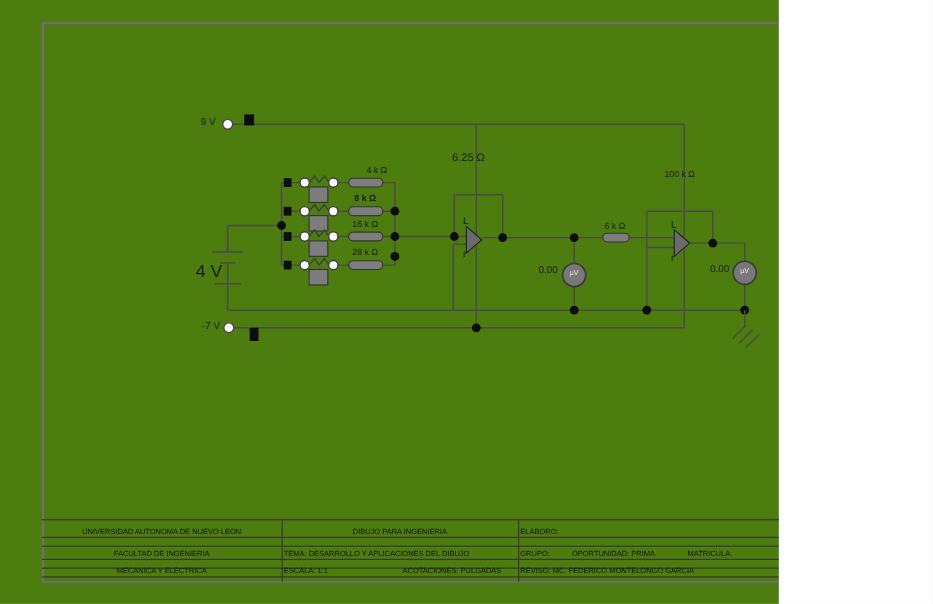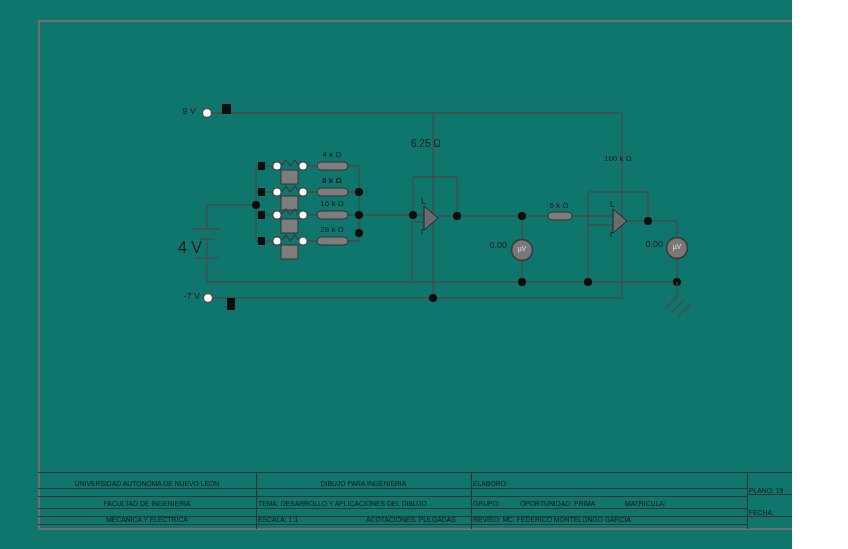--- a/index.html
+++ b/index.html
@@ -1,16 +1,16 @@
 <!DOCTYPE html>
 <html><head>
 <meta charset="utf-8">
 <style>
   html,body{margin:0;padding:0;background:#fff;}
-  .page{position:relative;width:792px;height:549px;background:#0f766e;overflow:hidden;
+  .page{position:relative;width:708px;height:549px;background:#4d7c0f;overflow:hidden;
         font-family:"Liberation Sans", sans-serif;color:#111;}
   .frame{position:absolute;left:38px;top:20px;width:787px;height:506px;
          border:2px solid #6f6f6f;}
   svg.circuit{position:absolute;left:0;top:0;}
   .clabel{position:absolute;font-size:8px;line-height:1;white-space:nowrap;color:#1a1a1a;}
   .r{text-align:right;} .c{text-align:center;}
   .tb{position:absolute;left:38px;top:472px;width:789px;height:56px;border-top:1px solid #333;}
   .tb .v{position:absolute;top:0;width:1px;height:56px;background:#333;}
   .tb .h{position:absolute;height:1px;background:#333;}
   .tb .cell{position:absolute;font-size:6.8px;line-height:1.1;white-space:nowrap;color:#111;}
@@ -143,21 +143,21 @@
       <path d="M666 308 L678 296"></path>
       <path d="M672 312 L684 300"></path>
       <path d="M678 316 L690 304"></path>
     </g>
   </svg>
 
   <span class="clabel r" style="left:170px;top:107px;width:26px;font-size:9px;">9 V</span>
   <span class="clabel r" style="left:174px;top:292px;width:26px;font-size:9px;">-7 V</span>
   <span class="clabel r" style="left:174px;top:240px;width:28px;font-size:16px;">4 V</span>
 
-  <span class="clabel c" style="left:312px;top:151px;width:40px;">4 k Ω</span>
+  <span class="clabel c" style="left:312px;top:151px;width:40px;text-align:right;">4 k Ω</span>
   <span class="clabel c" style="left:312px;top:177px;width:40px;font-weight:bold;">8 k Ω</span>
   <span class="clabel c" style="left:312px;top:200px;width:40px;">16 k Ω</span>
   <span class="clabel c" style="left:312px;top:226px;width:40px;">28 k Ω</span>
 
   <span class="clabel" style="left:411px;top:139px;font-size:10px;">6.25 Ω</span>
   <span class="clabel c" style="left:539px;top:202px;width:40px;">6 k Ω</span>
   <span class="clabel" style="left:604px;top:155px;text-align:right;">100 k Ω</span>
 
   <span class="clabel r" style="left:477px;top:241px;width:30px;font-size:9px;">0.00</span>
   <span class="clabel c muv" style="left:512px;top:246px;width:20px;">µV</span>

